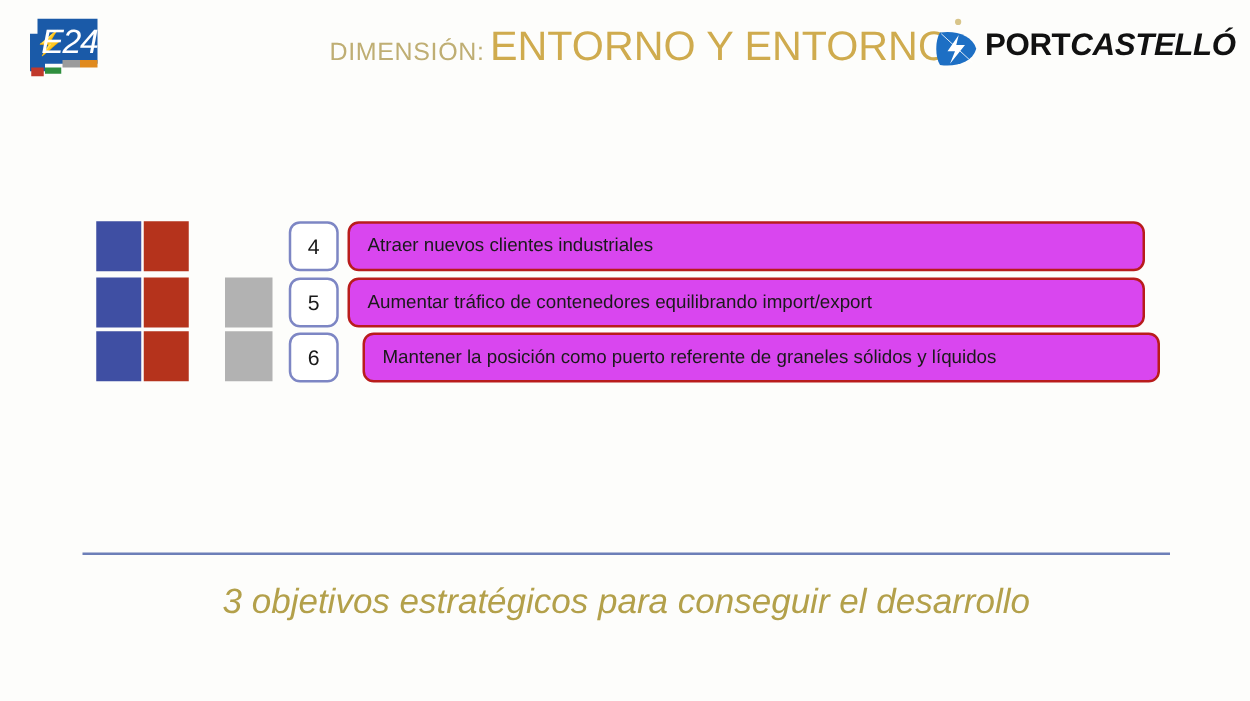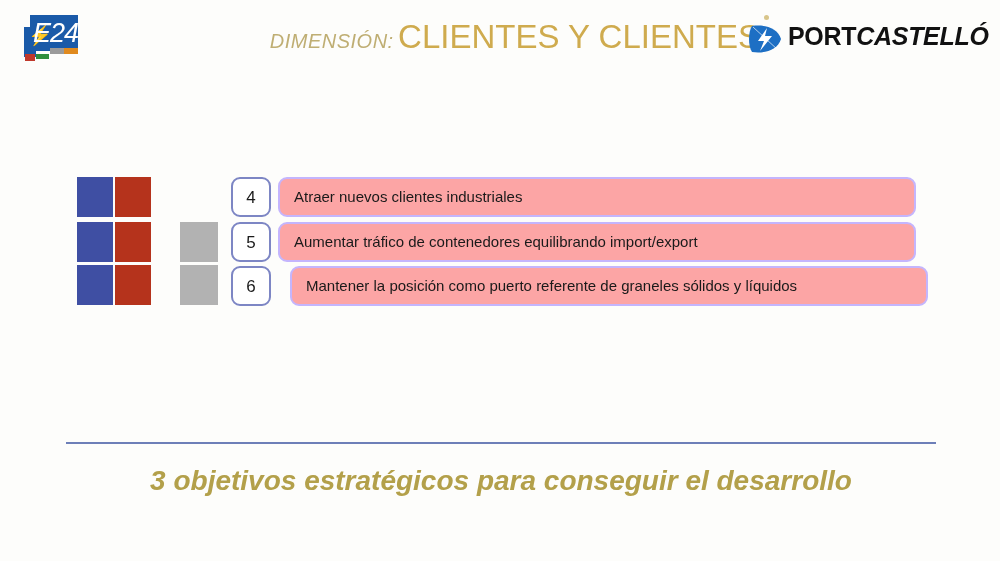--- a/index.html
+++ b/index.html
@@ -96,21 +96,20 @@
     width: 520px;
     height: 48px;
     text-align: right;
     white-space: nowrap;
   }
   #title-small {
     font-size: 20px;
     letter-spacing: 0.5px;
     color: #bfae73;
     vertical-align: baseline;
-    font-style: italic;
   }
   #title-main {
     font-size: 33px;
     letter-spacing: 0px;
     color: #cfab4e;
     vertical-align: baseline;
   }
 
   
   #logo-port {
@@ -180,23 +179,23 @@
     line-height: 38px;
     box-sizing: border-box;
   }
 
   
   .goldbox {
     position: absolute;
     left: 278px;
     width: 638px;
     height: 40px;
-    border: 2px solid #c4b5fd;
+    border: 2px solid #b91c1c;
     border-radius: 9px;
-    background: #fca5a5;
+    background: #d946ef;
     box-sizing: border-box;
     color: #1a1a1a;
     font-size: 15px;
     line-height: 36px;
     padding-left: 14px;
     white-space: nowrap;
     overflow: hidden;
   }
 
   
@@ -208,42 +207,41 @@
   }
   #caption {
     position: absolute;
     left: 70px; top: 462px;
     width: 862px;
     text-align: center;
     color: #b3a04a;
     font-size: 28px;
     font-style: italic;
     line-height: 38px;
-    font-weight: bold;
   }
 </style>
 </head>
 <body>
 
 <div id="header">
 
   <div id="logo-e24">
     <div class="lg-blue-left"></div>
     <div class="lg-blue-main"></div>
     <div class="lg-bolt">⚡</div>
     <div class="lg-text">E24</div>
     <div class="lg-sw-red"></div>
     <div class="lg-sw-green"></div>
     <div class="lg-sw-gray"></div>
     <div class="lg-sw-orange"></div>
   </div>
 
   <div id="title-block">
     <span id="title-small">DIMENSIÓN:</span>
-    <span id="title-main">CLIENTES Y CLIENTES</span>
+    <span id="title-main">ENTORNO Y ENTORNO</span>
   </div>
 
   <div id="logo-port">
     <div class="pc-dot"></div>
     <svg class="pc-mark" viewBox="0 0 34 30">
       <path d="M4,2 C16,0 30,4 33,15 C30,26 16,30 4,28 C0,22 0,8 4,2 Z" fill="#1d6fc4"></path>
       <path d="M19,4 L10,17 L16,17 L12,27 L24,12 L17,12 Z" fill="#ffffff"></path>
       <path d="M5,3 L30,26" stroke="#ffffff" stroke-width="0.8" fill="none" opacity="0.85"></path>
     </svg>
     <div class="pc-word">

